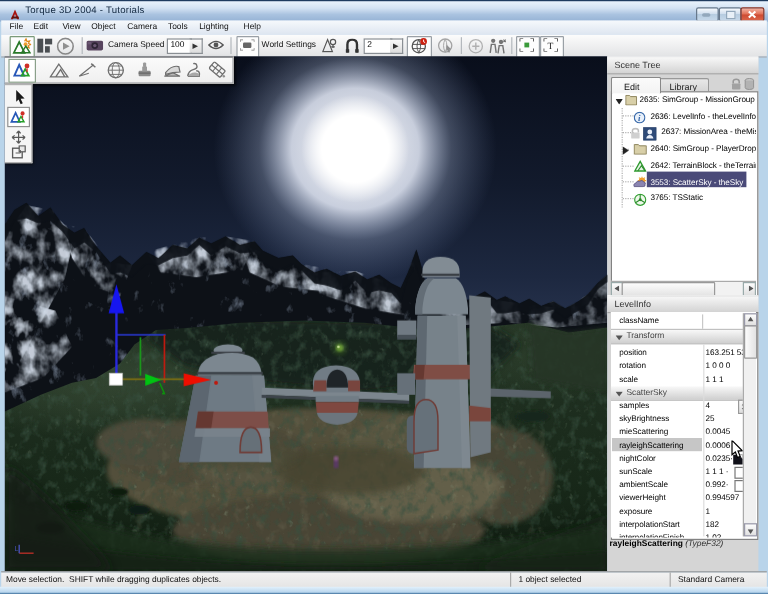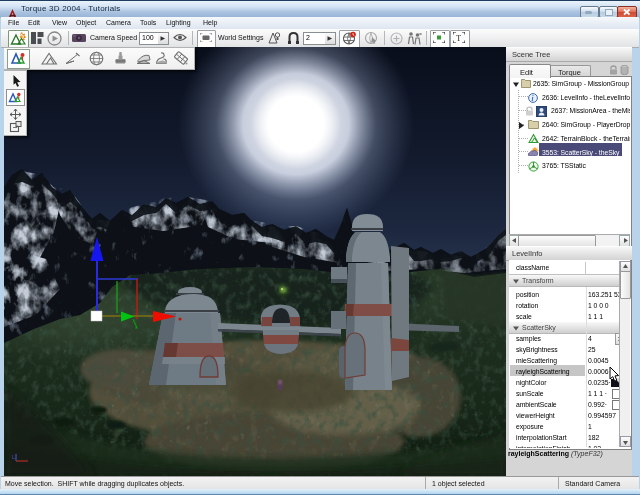--- a/index.html
+++ b/index.html
@@ -426,21 +426,21 @@
 
   <div class="abs" id="rightpanel">
     <div class="hdr" style="top:0">
         <span>Scene Tree</span>
       </div>
 
     <div class="abs" style="left:3px;top:17px;width:40px;height:13px;background:linear-gradient(#fbfbfb,#f3f3f3);border:1px solid #888;border-bottom:none;border-radius:2px 2px 0 0;z-index:3">
         <span style="position:absolute;left:10px;top:2.5px;font-size:7.5px;color:#111">Edit</span>
       </div>
     <div class="abs" style="left:43px;top:18px;width:40px;height:12px;background:linear-gradient(#e8e8e8,#d2d2d2);border:1px solid #999;border-bottom:none;border-radius:2px 2px 0 0">
-        <span style="position:absolute;left:8px;top:2px;font-size:7.5px;color:#222">Torque</span>
+        <span style="position:absolute;left:8px;top:2px;font-size:7.5px;color:#222">Library</span>
       </div>
     <svg class="abs" style="left:103px;top:18px" width="9" height="10">
         <path d="M2 4.5 L2 3 Q2 1 4.5 1 Q7 1 7 3 L7 4.5" fill="none" stroke="#999" stroke-width="1.3"></path>
         <rect x="1" y="4.5" width="7" height="5" rx="0.8" fill="#a2a2a2"></rect>
       </svg>
     <svg class="abs" style="left:114px;top:18px" width="9" height="10">
         <ellipse cx="4.5" cy="2" rx="3.5" ry="1.6" fill="#c8c8c8" stroke="#909090" stroke-width="0.8"></ellipse>
         <path d="M1 2 L1 8 Q1 9.6 4.5 9.6 Q8 9.6 8 8 L8 2" fill="#b2b2b2" stroke="#909090" stroke-width="0.8"></path>
       </svg>
 

